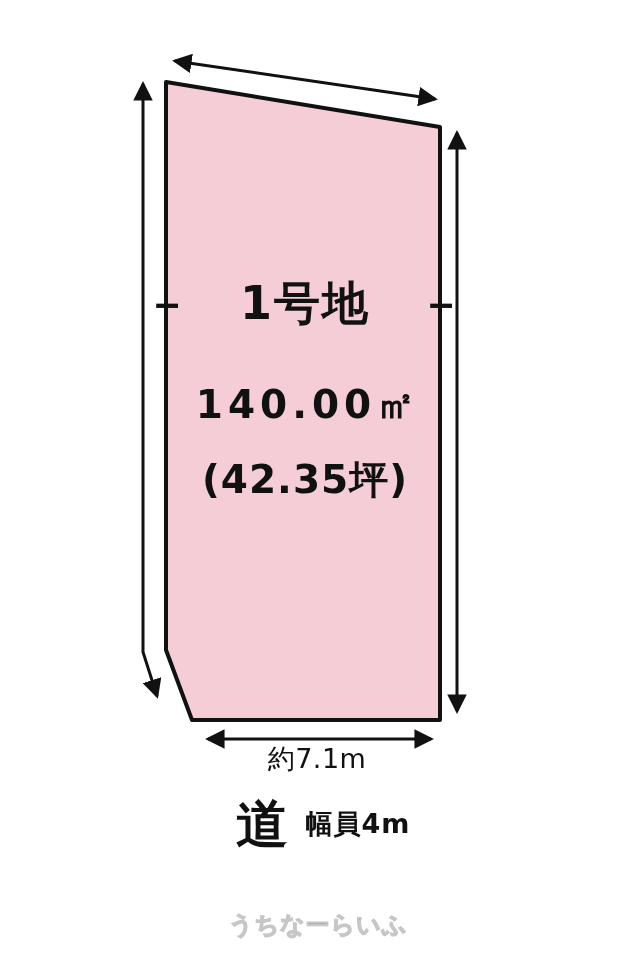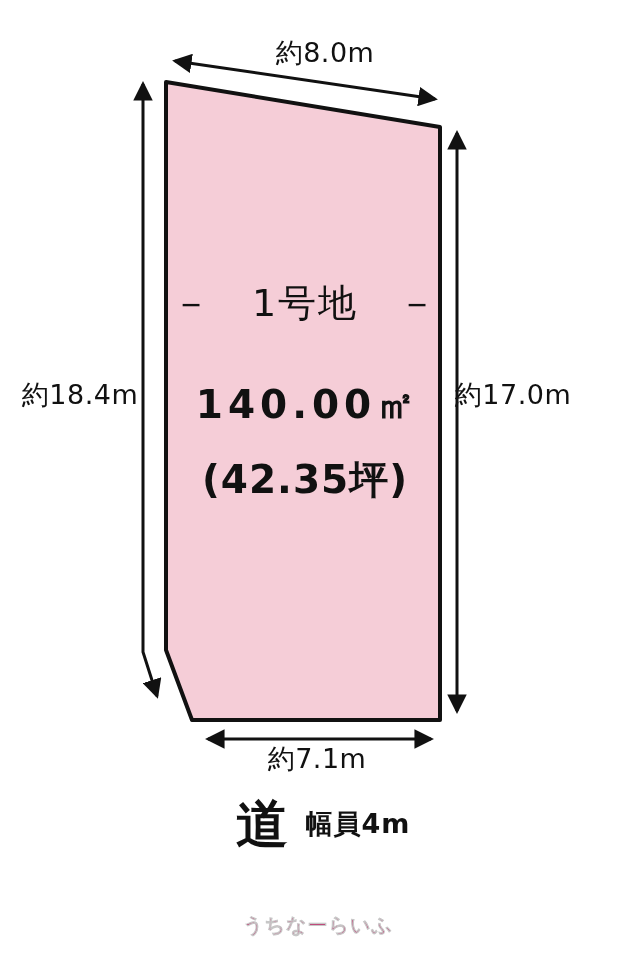--- a/index.html
+++ b/index.html
@@ -36,22 +36,22 @@
     white-space: nowrap;
     color: #111111;
     line-height: 1;
   }
   .dim-label {
     font-size: 27px;
     font-weight: 500;
     letter-spacing: 0.5px;
   }
   .plot-title {
-    font-size: 38px;
-    font-weight: 400;
+    font-size: 46px;
+    font-weight: 700;
     letter-spacing: 2px;
     text-align: center;
   }
   .plot-area-m2 {
     font-size: 39px;
     font-weight: 700;
     letter-spacing: 5px;
   }
   .plot-area-tsubo {
     font-size: 39px;
@@ -62,22 +62,22 @@
   .road-label {
     font-size: 52px;
     font-weight: 900;
   }
   .road-width-label {
     font-size: 27px;
     font-weight: 900;
     letter-spacing: 1px;
   }
   .watermark {
-    font-size: 20px;
-    font-weight: 400;
+    font-size: 24px;
+    font-weight: 700;
     color: #be185d;
     -webkit-text-stroke: 1.2px #c7c7c7;
     text-shadow: 0 0 1px #d9d9d9;
     letter-spacing: 1px;
   }
 </style>
 </head>
 <body>
 
 <div class="canvas">
@@ -96,25 +96,22 @@
 
     <line class="dim-arrow" x1="175" y1="61" x2="435" y2="99" marker-start="url(#arrowS)" marker-end="url(#arrowE)"></line>
 
     <polyline class="dim-arrow" points="143,84 143,652 157,696" marker-start="url(#arrowS)" marker-end="url(#arrowE)"></polyline>
 
     <line class="dim-arrow" x1="457" y1="133" x2="457" y2="711" marker-start="url(#arrowS)" marker-end="url(#arrowE)"></line>
 
     <line class="dim-arrow" x1="208" y1="739" x2="431" y2="739" marker-start="url(#arrowS)" marker-end="url(#arrowE)"></line>
   </svg>
 
-  <div class="label dim-label" style="left:325px; top:52px">約8.0m</div>
 
-  <div class="label dim-label" style="left:80px; top:394px">約18.4m</div>
 
-  <div class="label dim-label" style="left:513px; top:394px">約17.0m</div>
 
   <div class="label dim-label" style="left:317px; top:758px">約7.1m</div>
 
   <div class="label plot-title" style="left:305px; top:303px">－　1号地　－</div>
 
   <div class="label plot-area-m2" style="left:308px; top:404px">140.00㎡</div>
 
   <div class="label plot-area-tsubo" style="left:305px; top:449px">(42.35坪)</div>
 
   <div class="label road-label" style="left:262px; top:824px">道</div>

